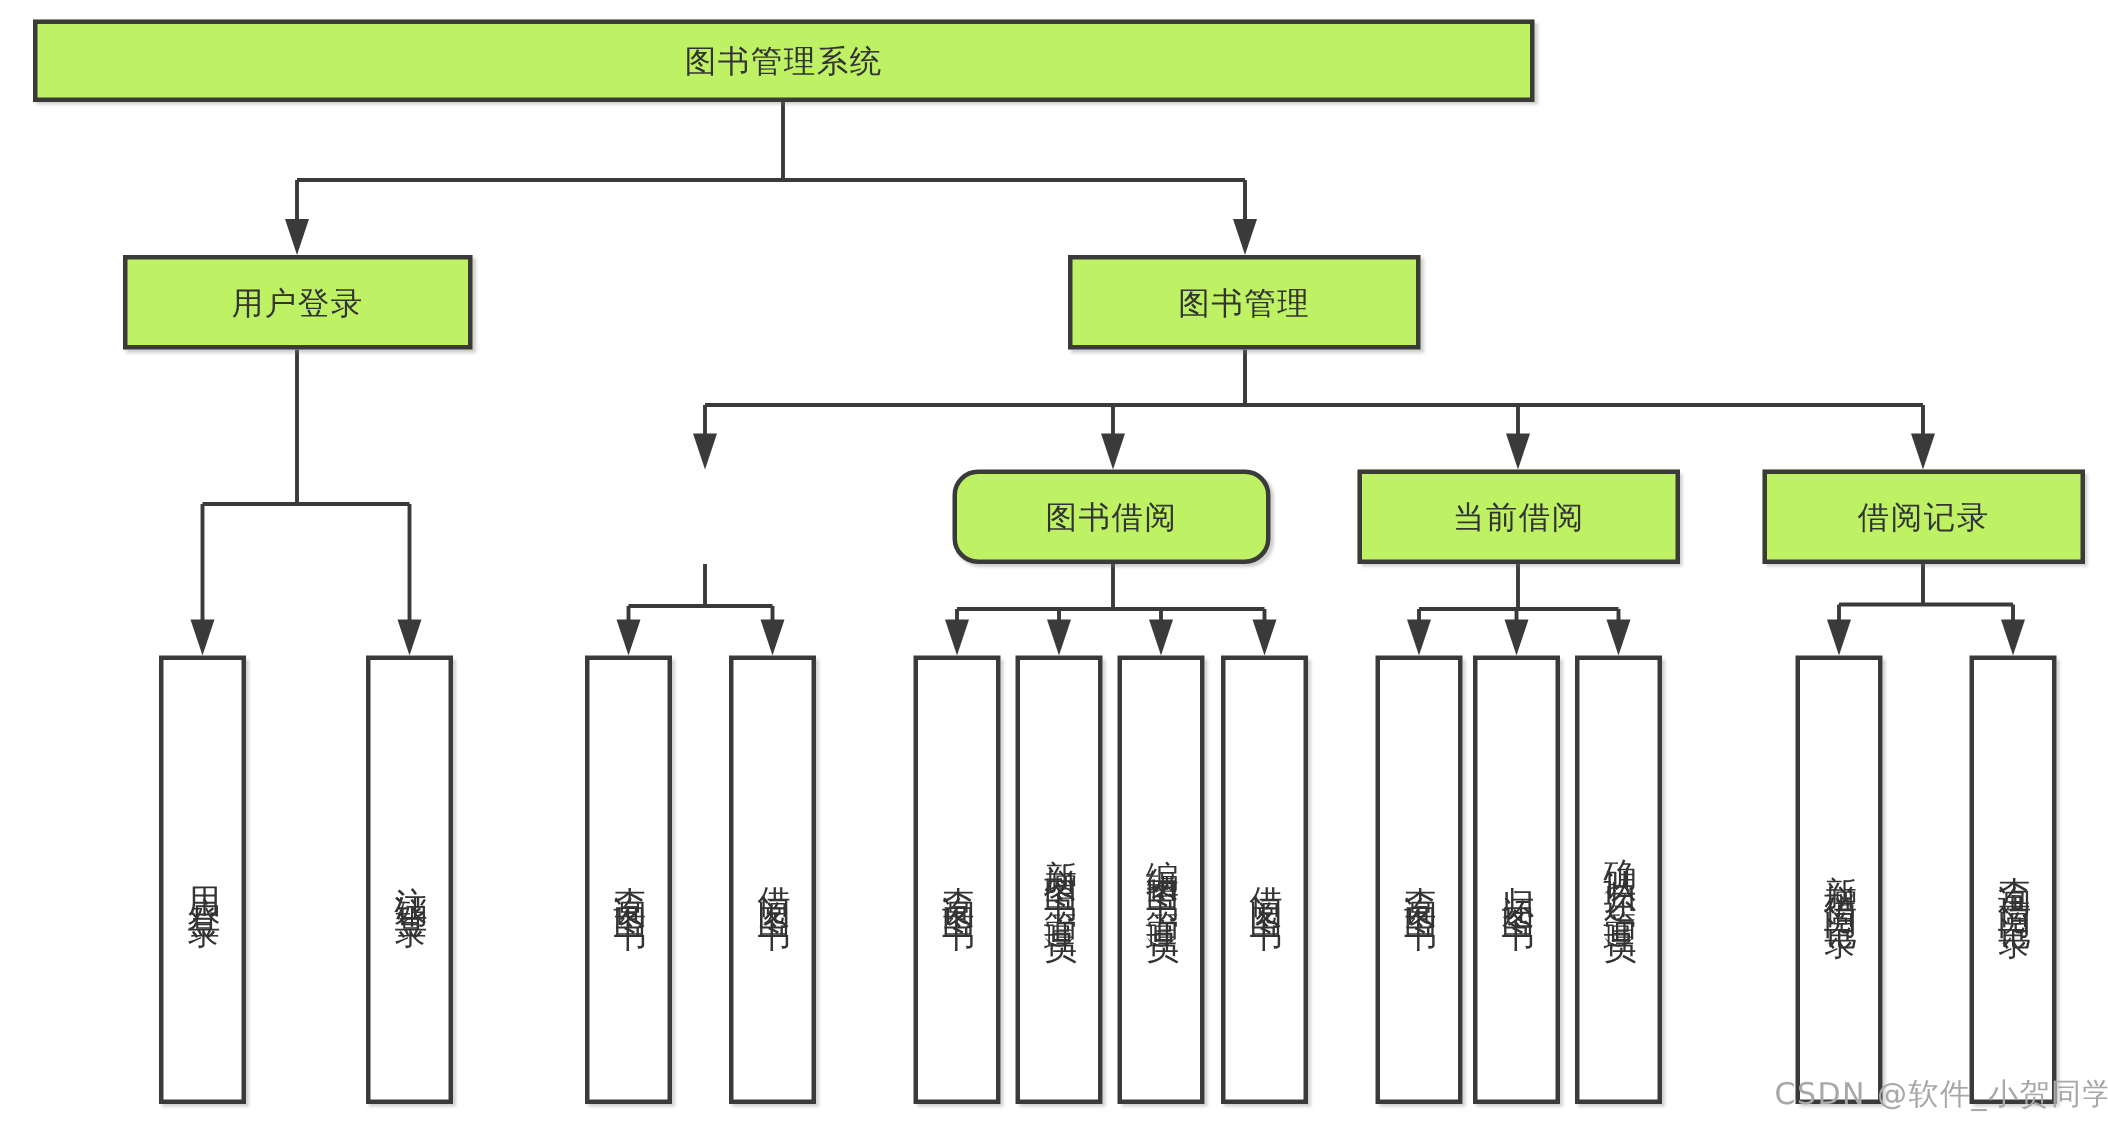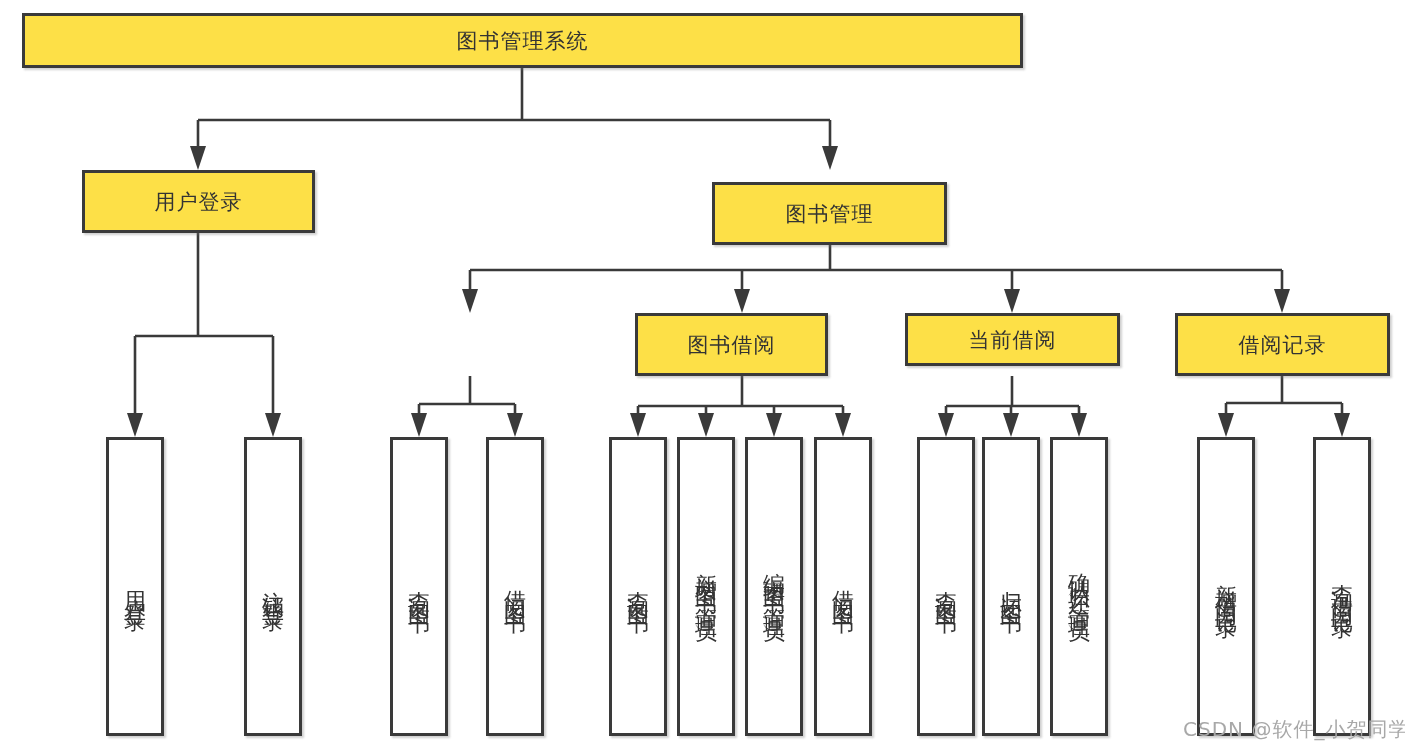--- a/index.html
+++ b/index.html
@@ -13,21 +13,21 @@
   }
   .connectors {
     position: absolute;
     left: 0; top: 0;
     width: 1405px; height: 747px;
     pointer-events: none;
   }
   .node {
     position: absolute;
     box-sizing: border-box;
-    background: #fde047;
+    background: #bef264;
     border: 3px solid #3a3a3a;
     box-shadow: 2px 2px 2px rgba(120,120,120,0.35);
     display: flex;
     align-items: center;
     justify-content: center;
     color: #333333;
     font-size: 21px;
     letter-spacing: 1px;
     white-space: nowrap;
   }
@@ -136,24 +136,24 @@
       <polygon points="1071,413 1087,413 1079,437"></polygon>
 
       <polygon points="1218,413 1234,413 1226,437"></polygon>
       <polygon points="1334,413 1350,413 1342,437"></polygon>
     </g>
   </svg>
 
   <div class="node" style="left:22px; top:13px; width:1001px; height:55px;">图书管理系统</div>
 
   <div class="node" style="left:82px; top:170px; width:233px; height:63px;">用户登录</div>
-  <div class="node" style="left:712px; top:182px; width:235px; height:63px;">图书管理</div>
-
-  <div class="node" style="left:635px; top:313px; width:193px; height:63px;">图书借阅</div>
-  <div class="node" style="left:905px; top:313px; width:215px; height:53px;">当前借阅</div>
+  <div class="node" style="left:712px; top:170px; width:235px; height:63px;">图书管理</div>
+
+  <div class="node" style="left:635px; top:313px; width:212px; height:63px;border-radius:17px;">图书借阅</div>
+  <div class="node" style="left:905px; top:313px; width:215px; height:63px;">当前借阅</div>
   <div class="node" style="left:1175px; top:313px; width:215px; height:63px;text-align:center;">借阅记录</div>
 
   <div class="leaf" style="left:106px;">
     <span class="vtext">用户登录</span>
   </div>
   <div class="leaf" style="left:244px;">
     <span class="vtext">注销登录</span>
   </div>
 
   <div class="leaf" style="left:390px;">

